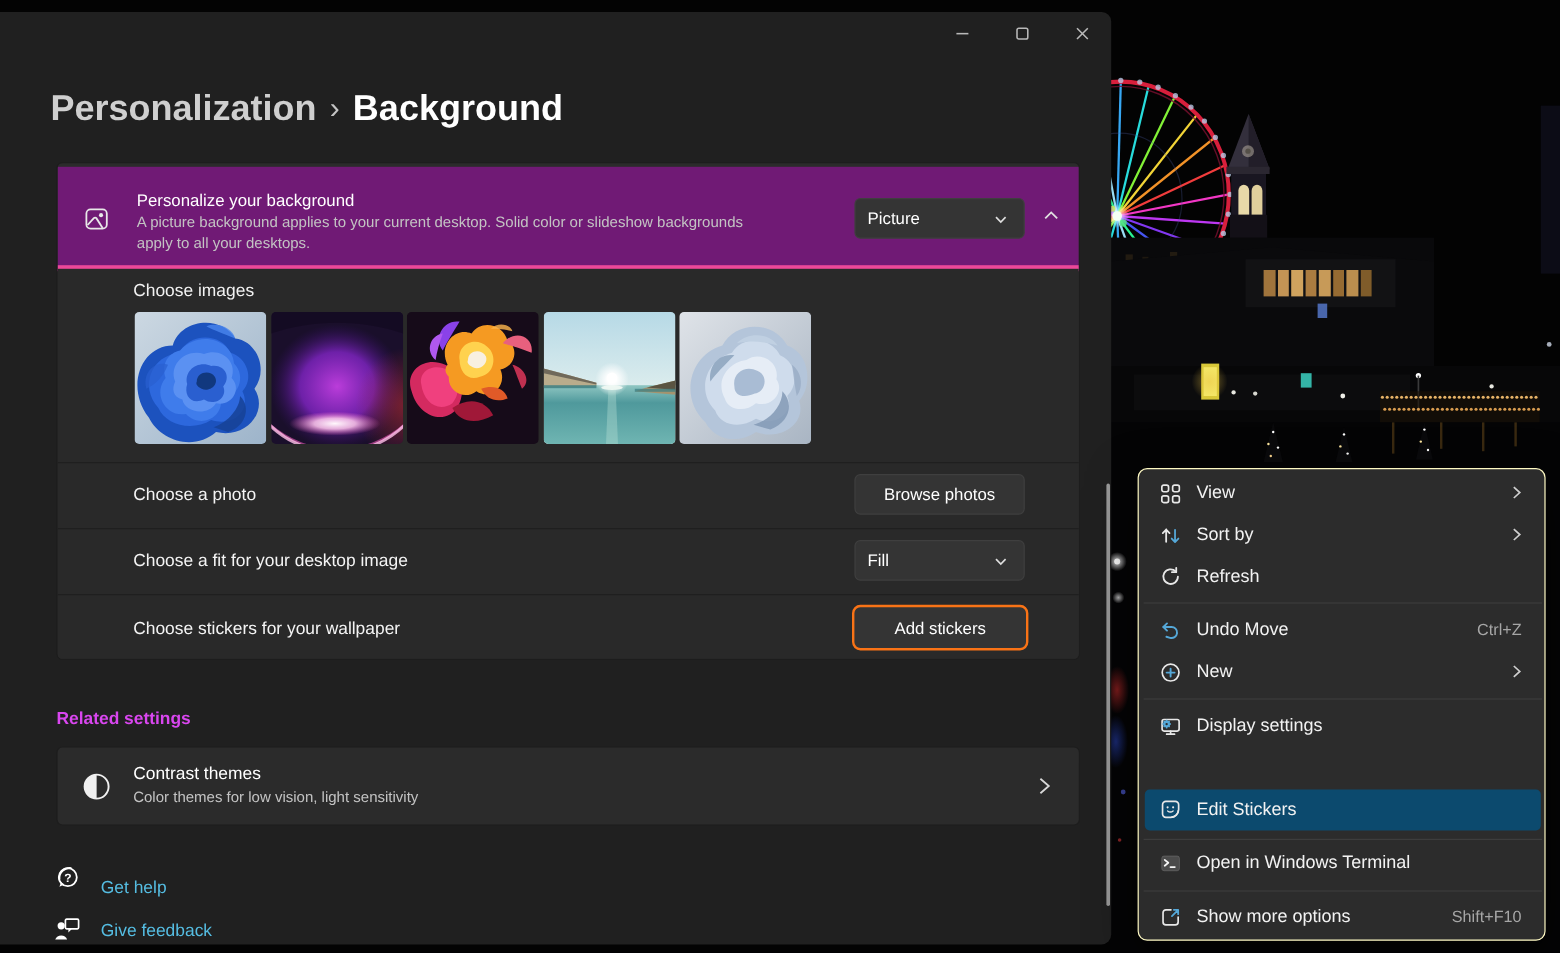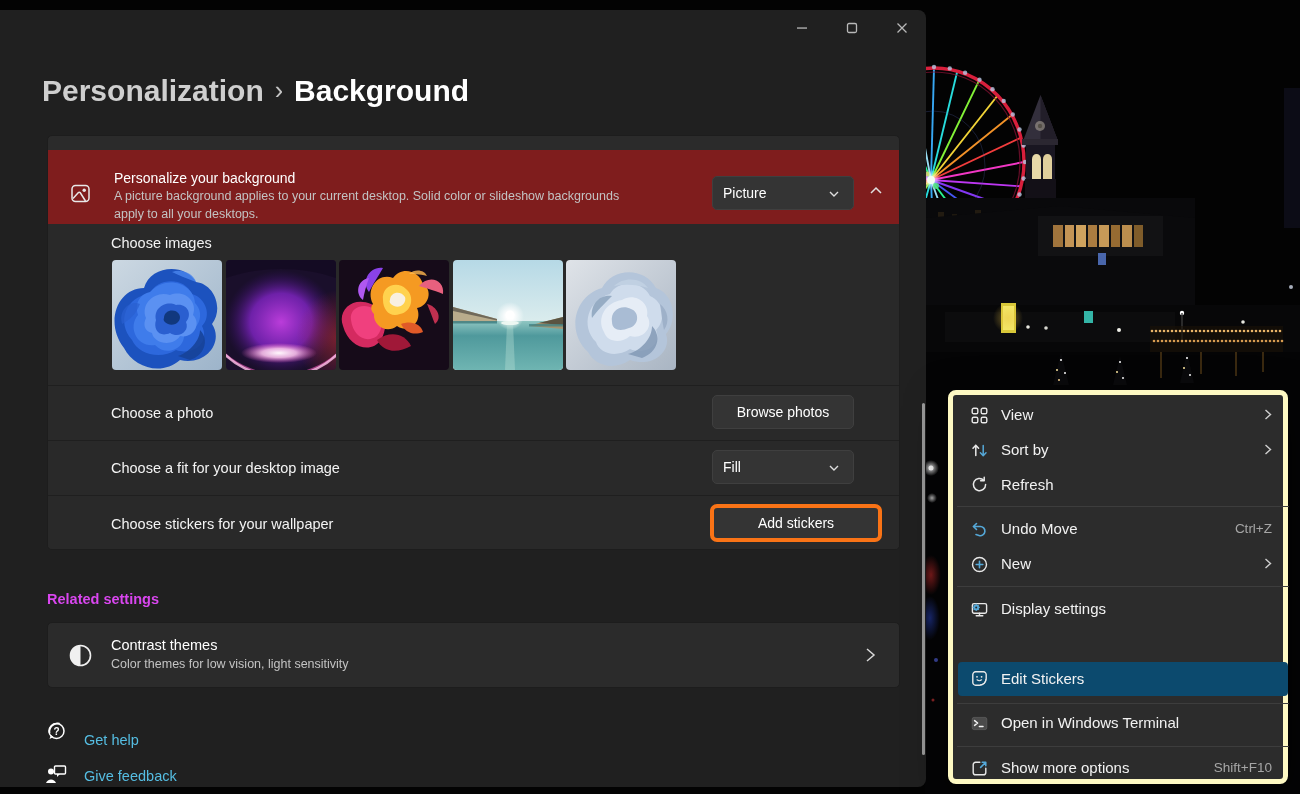--- a/index.html
+++ b/index.html
@@ -10,21 +10,21 @@
   #win { position:absolute; left:0; top:10px; width:926px; height:777px;
          background:#202020; border-radius:0 8px 8px 0; }
   .capbtn { position:absolute; top:8px; width:20px; height:20px; color:#b4b4b4; }
   
   #crumb { position:absolute; left:42px; top:64px; font-size:30px; font-weight:600; color:#cfcfcf; letter-spacing:0px; }
   #crumb .sep { color:#c4c4c4; font-size:25px; font-weight:400; padding:0 11px; position:relative; top:-2px;}
   #crumb .cur { color:#ffffff; }
   
   .card { position:absolute; left:47px; width:853px; background:#2b2b2b; }
   #card1 { top:125px; height:415px; border-radius:5px; overflow:hidden; border:1px solid #1d1d1d; }
-  #card1 .hdr { position:absolute; left:0; top:14px; width:100%; height:87px; background:#7f1d1d; border-bottom:1px solid #ec4899;}
+  #card1 .hdr { position:absolute; left:0; top:3px; width:100%; height:87px; background:#701a75; border-bottom:5px solid #ec4899;}
   #card1 .body { position:absolute; left:0; top:88px; width:100%; height:327px; background:#292929; }
   .rowline { position:absolute; left:0; width:100%; height:1px; background:#1f1f1f; }
   .cardtitle { position:absolute; left:66px; top:20px; font-size:14px; color:#ffffff; }
   .carddesc  { position:absolute; left:66px; top:38px; font-size:12.5px; color:#c3c3c3; line-height:17.5px; width:516px;}
   .iconbox { position:absolute; left:22px; top:33px; }
   
   #recentlbl { position:absolute; left:63px; top:11px; font-size:14.5px; color:#f2f2f2; }
   .thumb { position:absolute; top:36px; width:110px; height:110px; border-radius:4px; overflow:hidden; }
   
   .rowlbl { position:absolute; left:63px; font-size:14.5px; color:#f4f4f4; }
@@ -35,21 +35,21 @@
   .drop .chev { position:absolute; right:13px; top:11px; }
   
   #rel { position:absolute; left:47px; top:581px; font-size:14.5px; font-weight:700; color:#d946ef; }
   #card2 { top:612px; height:66px; border-radius:5px; border:1px solid #1d1d1d; background:#2b2b2b;}
   
   .linkrow { position:absolute; left:84px; font-size:14.5px; color:#55bde2; }
   
   #sbar { position:absolute; left:922px; top:393px; width:2.5px; height:352px; background:#9b9b9b; border-radius:2px;}
   
   #menu { position:absolute; left:948px; top:390px; width:340px; height:394px;
-          background:#2c2c2c; border-radius:8px; border:5px solid #fef9c3;
+          background:#2c2c2c; border-radius:8px; border:1px solid #fef9c3;
           box-shadow:0 14px 40px rgba(0,0,0,.6); }
   .mi { position:absolute; left:5px; width:330px; height:34px; border-radius:4px;
         color:#f2f2f2; font-size:15px; }
   .mi .txt { position:absolute; left:43px; top:8px; }
   .mi .ico { position:absolute; left:13px; top:8.5px; width:17px; height:17px; }
   .mi .short { position:absolute; right:16px; top:9px; font-size:13.5px; color:#a6a6a6; }
   .mi .arrow { position:absolute; right:16px; top:10px; }
   .msep { position:absolute; left:4px; width:332px; height:1px; background:#3d3d3d; }
   .hilite { background:#0c4a6e; }
 </style>
@@ -435,21 +435,21 @@
       <div class="btn" style="top:171px">Browse photos</div>
       <div class="rowline" style="top:216px"></div>
       <div class="rowlbl" style="top:236px">Choose a fit for your desktop image</div>
       <div class="btn drop" style="top:226px">Fill
         <svg class="chev" width="12" height="12" viewBox="0 0 12 12">
             <path d="M2,4 L6,8 L10,4" fill="none" stroke="#dedede" stroke-width="1.4"></path>
           </svg>
       </div>
       <div class="rowline" style="top:271px"></div>
       <div class="rowlbl" style="top:292px">Choose stickers for your wallpaper</div>
-      <div class="btn" style="top:280px;left:662px;width:172px;height:38px;border:4px solid #f97316;border-radius:7px;">Add stickers</div>
+      <div class="btn" style="top:280px;left:662px;width:147px;height:38px;border:2px solid #f97316;border-radius:7px;">Add stickers</div>
     </div>
   </div>
 
   <div id="rel">Related settings</div>
   <div class="card" id="card2">
     <svg style="position:absolute;left:21px;top:21px" width="23" height="23" viewBox="0 0 23 23">
       <circle cx="11.5" cy="11.5" r="10" fill="none" stroke="#f0f0f0" stroke-width="1.6"></circle>
       <path d="M11.5,1.5 a10,10 0 0 0 0,20 z" fill="#f0f0f0"></path>
     </svg>
     <div style="position:absolute;left:63px;top:14px;font-size:14.5px;color:#fff">Contrast themes</div>

